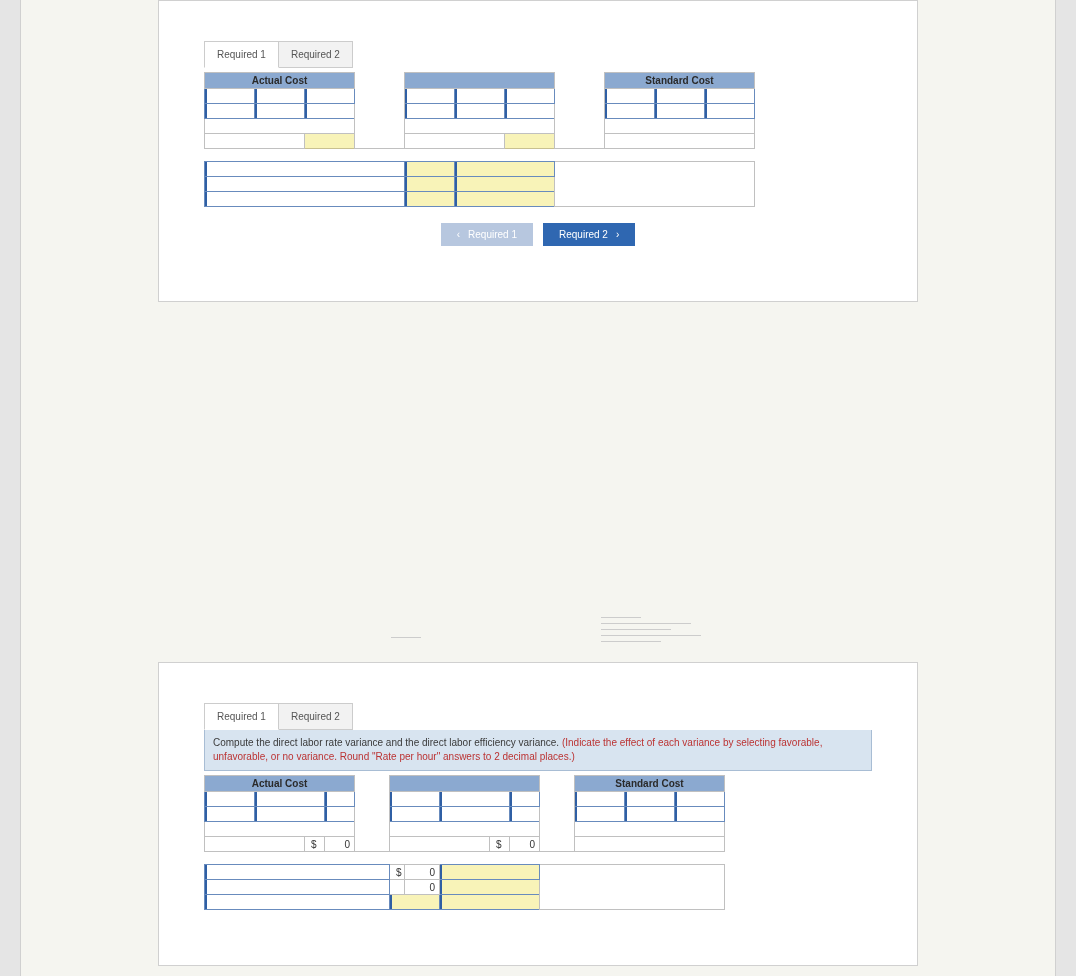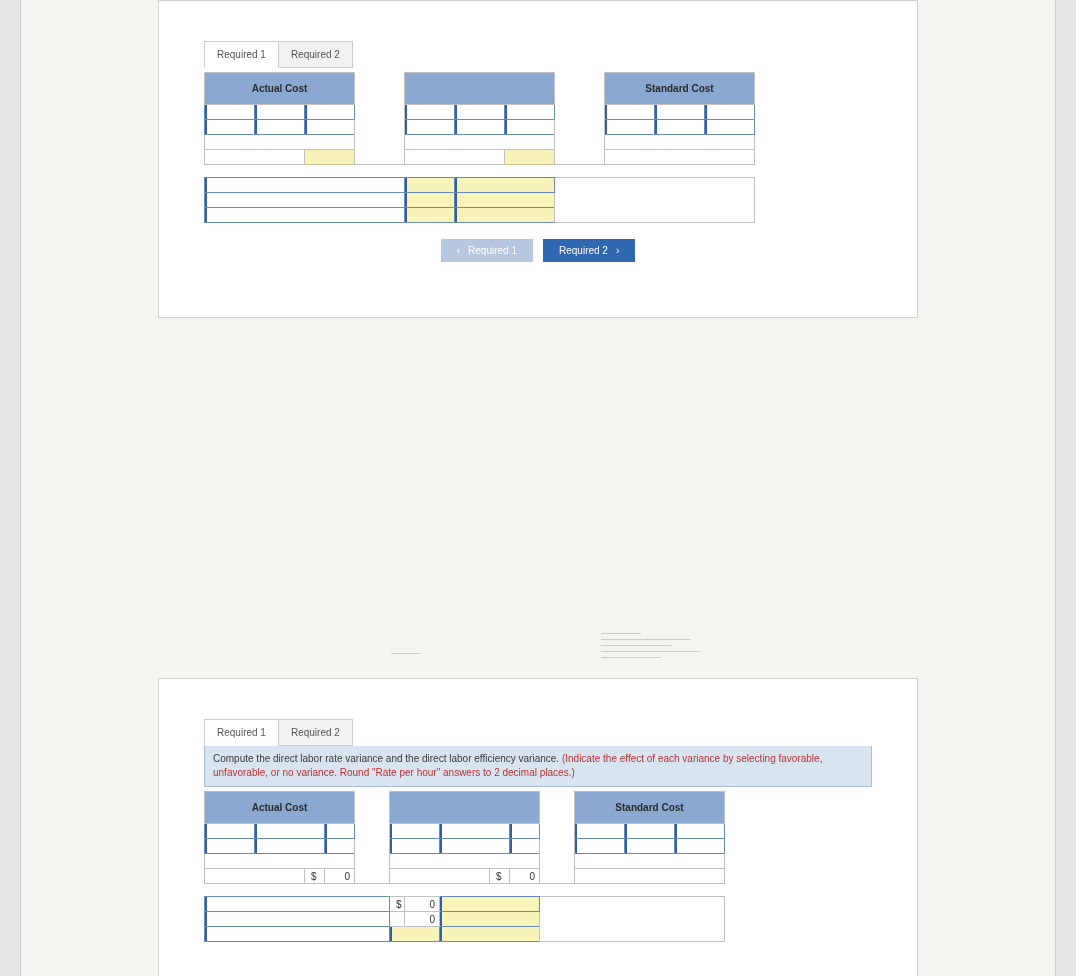--- a/index.html
+++ b/index.html
@@ -60,21 +60,21 @@
     height: 15px;
     box-sizing: border-box;
     padding:0;
     font-size:10px;
   }
   .ws th {
     background: #8ba9d0;
     font-weight: bold;
     color:#2a2a2a;
     text-align:center;
-    padding:10px 0;
+    padding:2px 0;
   }
   .ws td.input {
     background:#fff;
     border: 1px solid #688bbd;
     position:relative;
   }
   .ws td.input::before{
     content:"";
     position:absolute;
     left:0;top:0;bottom:0;width:0;

